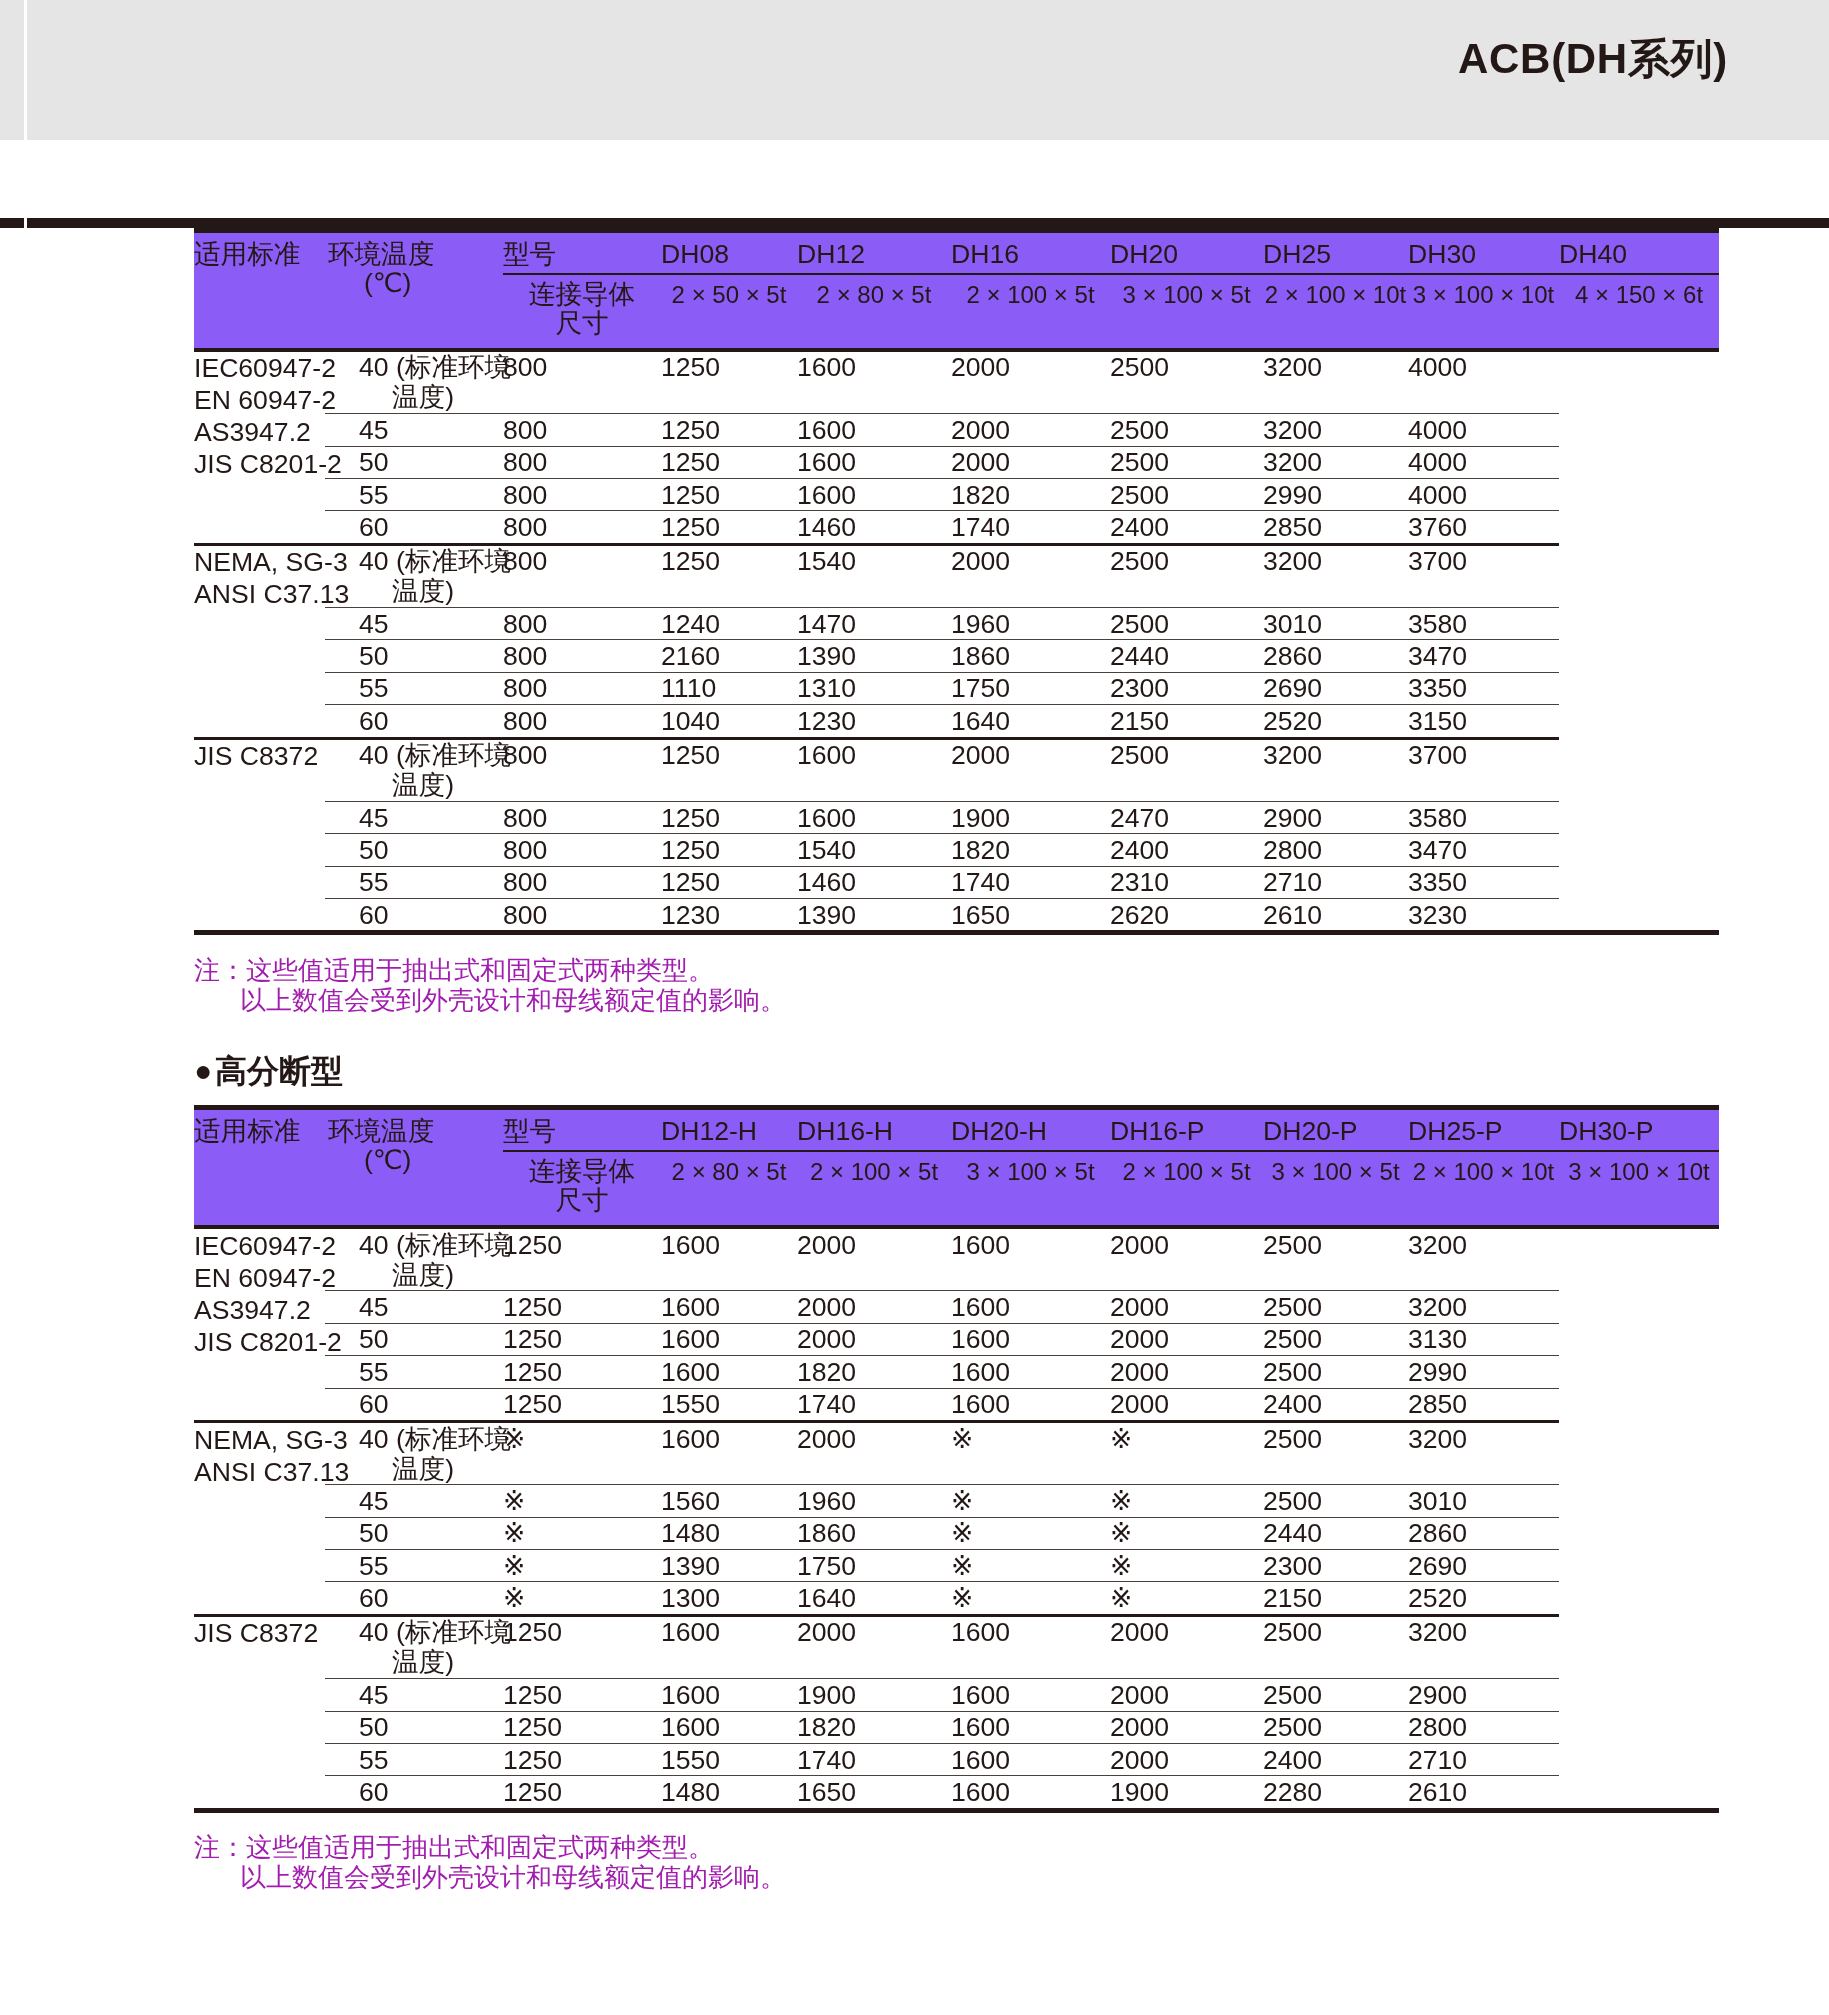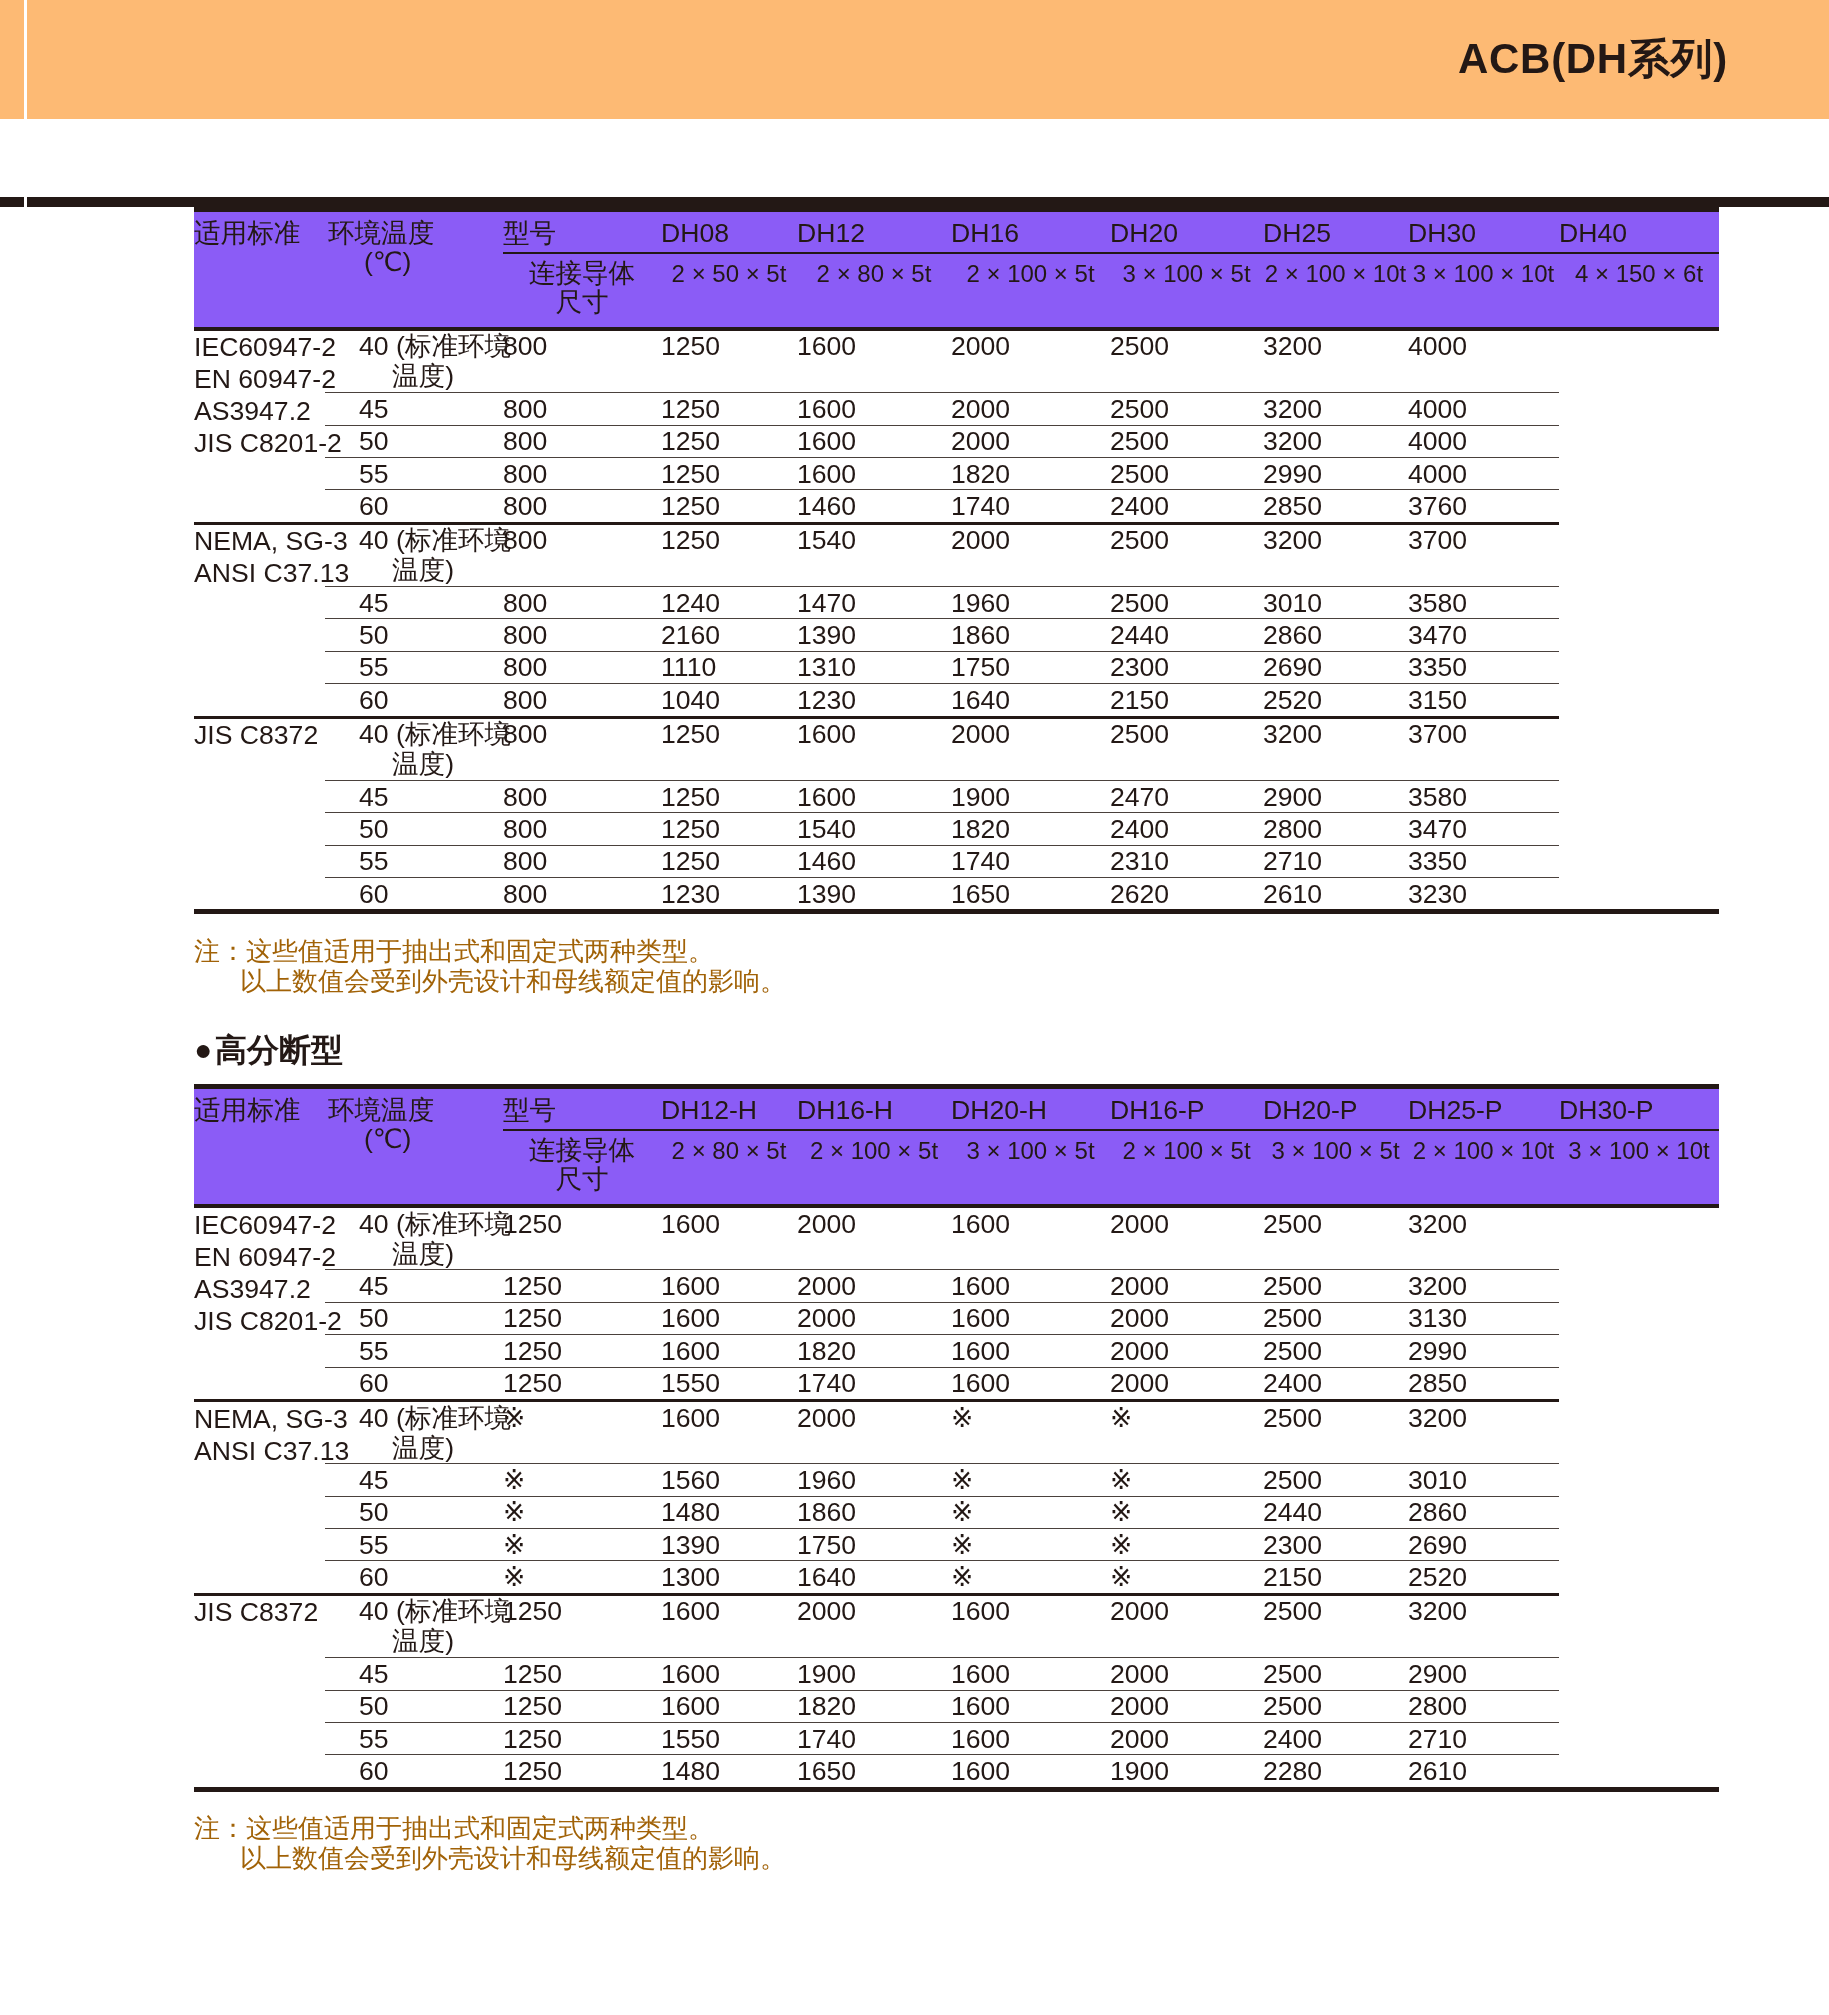--- a/index.html
+++ b/index.html
@@ -2,21 +2,21 @@
 <html style="font-size:11.5px"><head>
 <meta charset="utf-8">
 <style>
   html,body { margin:0; padding:0; background:#ffffff; }
   .page {
     position:relative; width:1830px; height:2015px; overflow:hidden;
     background:#ffffff; color:#231815;
     font-family:"Liberation Sans","DejaVu Sans",sans-serif;
   }
   
-  .top-band { position:relative; height:119px; background:#fdba74; }
+  .top-band { position:relative; height:140px; background:#e5e5e5; }
   .edge-line { position:absolute; left:24.4px; top:0; bottom:0; width:2.2px; background:#ffffff; }
   .page-title {
     margin:0; height:117px; line-height:117px;
     text-align:right; padding-right:102px;
     font-size:42px; font-weight:bold; color:#231815; letter-spacing:0.7px;
   }
   
   .black-bar { position:relative; height:10px; background:#231815; margin-top:78px; }
   
   .content { margin-left:194px; width:1525px; }
@@ -42,21 +42,21 @@
   .spec-table tr.r2 th { padding-top:5px; padding-bottom:10px;text-align:center; }
   .spec-table .cond { font-size:24px; }
   .spec-table td { font-size:26.6px; line-height:30px; padding:0.7px 0; }
   .spec-table td.c-temp { padding-left:34px; }
   .spec-table td .temp2 { padding-left:33px; }
   .spec-table td.thin { border-bottom:1.4px solid #4a413c; }
   .spec-table td.grp-end { border-bottom:3.6px solid #231815; }
   .std-line { line-height:32px; }
   
   .notes { margin-top:21.5px; }
-  .note-line { font-size:26px; line-height:30px; color:#a16207; }
+  .note-line { font-size:26px; line-height:30px; color:#a21caf;font-family:Liberation Mono, monospace; }
   .indent-1 { padding-left:46px; }
 </style>
 </head>
 <body>
 
 <div class="page">
 
   <header class="top-band">
     <span class="edge-line"></span>
     <h1 class="page-title">ACB(DH系列)</h1>

